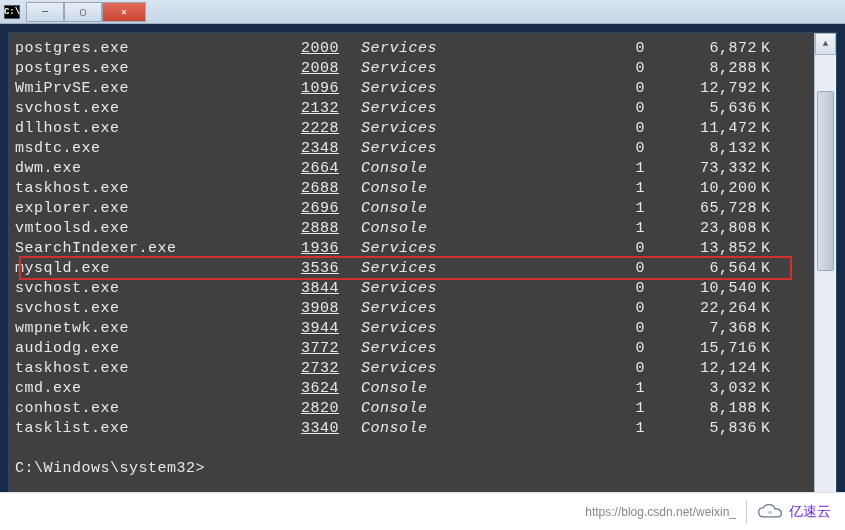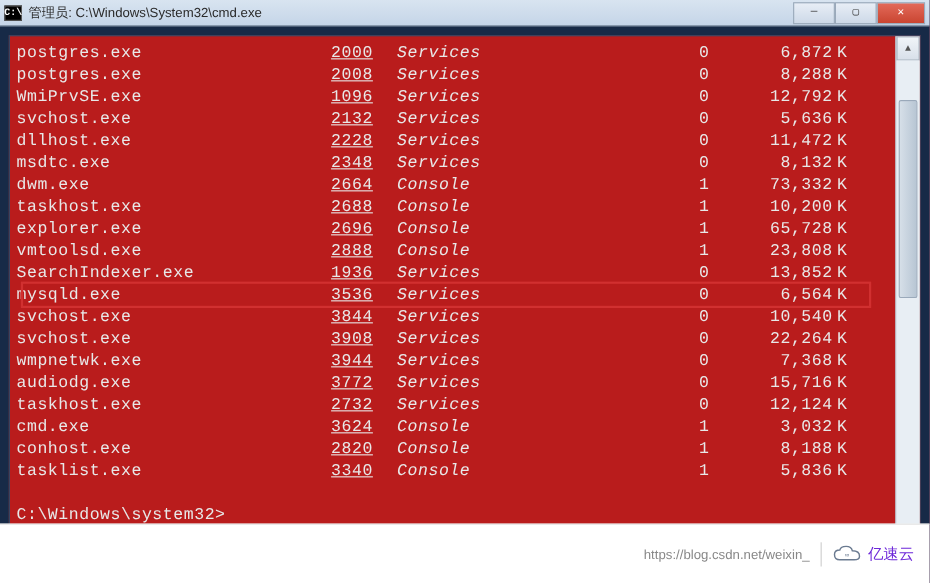--- a/index.html
+++ b/index.html
@@ -57,21 +57,21 @@
       font-size: 10px;
       color: #333;
     }
     .win-btn.close {
       background: linear-gradient(#e36a5a,#c94531);
       color: #fff;
       width: 44px;
     }
     .terminal-wrap {
       flex: 1;
-      background: #b91c1c;
+      background: #404040;
       margin: 8px;
       border: 1px solid #2a4a6a;
       display: flex;
       position: relative;
     }
     .terminal {
       flex: 1;
       color: #e8e8e8;
       font-size: 15px;
       line-height: 20px;
@@ -118,21 +118,21 @@
     .sb-thumb {
       position: absolute;
       top: 36px; left: 2px; right: 2px; height: 180px;
       background: linear-gradient(to right,#d6dfe8,#b8c6d4);
       border: 1px solid #9aa9ba;
       border-radius: 2px;
     }
     .footer {
       position: absolute;
       bottom: 0; left: 0; right: 0;
-      height: 54px;
+      height: 38px;
       background: #fff;
       display: flex;
       align-items: center;
       justify-content: flex-end;
       padding: 0 14px;
       gap: 0;
       font-family: Arial, sans-serif;
       font-size: 12px;
       color: #888;
       border-top: 1px solid #e0e0e0;
@@ -146,21 +146,20 @@
     .footer .logo-badge .cloud {
       width: 26px; height: 18px;
     }
   </style>
 </head>
 <body>
 
 <div class="window">
   <div class="titlebar">
     <div class="cmd-icon">C:\</div>
-    <div class="title">管理员: C:\Windows\System32\cmd.exe</div>
     <div class="window-controls">
       <div class="win-btn">—</div>
       <div class="win-btn">▢</div>
       <div class="win-btn close">✕</div>
     </div>
   </div>
 
   <div class="terminal-wrap">
     <div class="terminal" id="terminal"><div class="row"><span class="c1">postgres.exe</span><span class="c2">2000</span><span class="c3">Services</span><span class="c4">0</span><span class="c5">6,872</span><span class="c6">K</span></div><div class="row"><span class="c1">postgres.exe</span><span class="c2">2008</span><span class="c3">Services</span><span class="c4">0</span><span class="c5">8,288</span><span class="c6">K</span></div><div class="row"><span class="c1">WmiPrvSE.exe</span><span class="c2">1096</span><span class="c3">Services</span><span class="c4">0</span><span class="c5">12,792</span><span class="c6">K</span></div><div class="row"><span class="c1">svchost.exe</span><span class="c2">2132</span><span class="c3">Services</span><span class="c4">0</span><span class="c5">5,636</span><span class="c6">K</span></div><div class="row"><span class="c1">dllhost.exe</span><span class="c2">2228</span><span class="c3">Services</span><span class="c4">0</span><span class="c5">11,472</span><span class="c6">K</span></div><div class="row"><span class="c1">msdtc.exe</span><span class="c2">2348</span><span class="c3">Services</span><span class="c4">0</span><span class="c5">8,132</span><span class="c6">K</span></div><div class="row"><span class="c1">dwm.exe</span><span class="c2">2664</span><span class="c3">Console</span><span class="c4">1</span><span class="c5">73,332</span><span class="c6">K</span></div><div class="row"><span class="c1">taskhost.exe</span><span class="c2">2688</span><span class="c3">Console</span><span class="c4">1</span><span class="c5">10,200</span><span class="c6">K</span></div><div class="row"><span class="c1">explorer.exe</span><span class="c2">2696</span><span class="c3">Console</span><span class="c4">1</span><span class="c5">65,728</span><span class="c6">K</span></div><div class="row"><span class="c1">vmtoolsd.exe</span><span class="c2">2888</span><span class="c3">Console</span><span class="c4">1</span><span class="c5">23,808</span><span class="c6">K</span></div><div class="row"><span class="c1">SearchIndexer.exe</span><span class="c2">1936</span><span class="c3">Services</span><span class="c4">0</span><span class="c5">13,852</span><span class="c6">K</span></div><div class="row"><span class="c1">mysqld.exe</span><span class="c2">3536</span><span class="c3">Services</span><span class="c4">0</span><span class="c5">6,564</span><span class="c6">K</span></div><div class="row"><span class="c1">svchost.exe</span><span class="c2">3844</span><span class="c3">Services</span><span class="c4">0</span><span class="c5">10,540</span><span class="c6">K</span></div><div class="row"><span class="c1">svchost.exe</span><span class="c2">3908</span><span class="c3">Services</span><span class="c4">0</span><span class="c5">22,264</span><span class="c6">K</span></div><div class="row"><span class="c1">wmpnetwk.exe</span><span class="c2">3944</span><span class="c3">Services</span><span class="c4">0</span><span class="c5">7,368</span><span class="c6">K</span></div><div class="row"><span class="c1">audiodg.exe</span><span class="c2">3772</span><span class="c3">Services</span><span class="c4">0</span><span class="c5">15,716</span><span class="c6">K</span></div><div class="row"><span class="c1">taskhost.exe</span><span class="c2">2732</span><span class="c3">Services</span><span class="c4">0</span><span class="c5">12,124</span><span class="c6">K</span></div><div class="row"><span class="c1">cmd.exe</span><span class="c2">3624</span><span class="c3">Console</span><span class="c4">1</span><span class="c5">3,032</span><span class="c6">K</span></div><div class="row"><span class="c1">conhost.exe</span><span class="c2">2820</span><span class="c3">Console</span><span class="c4">1</span><span class="c5">8,188</span><span class="c6">K</span></div><div class="row"><span class="c1">tasklist.exe</span><span class="c2">3340</span><span class="c3">Console</span><span class="c4">1</span><span class="c5">5,836</span><span class="c6">K</span></div><div class="prompt-row">C:\Windows\system32&gt;</div></div>
     <div class="highlight-box" id="hlbox" style="top: 223px; height: 24px;"></div>

